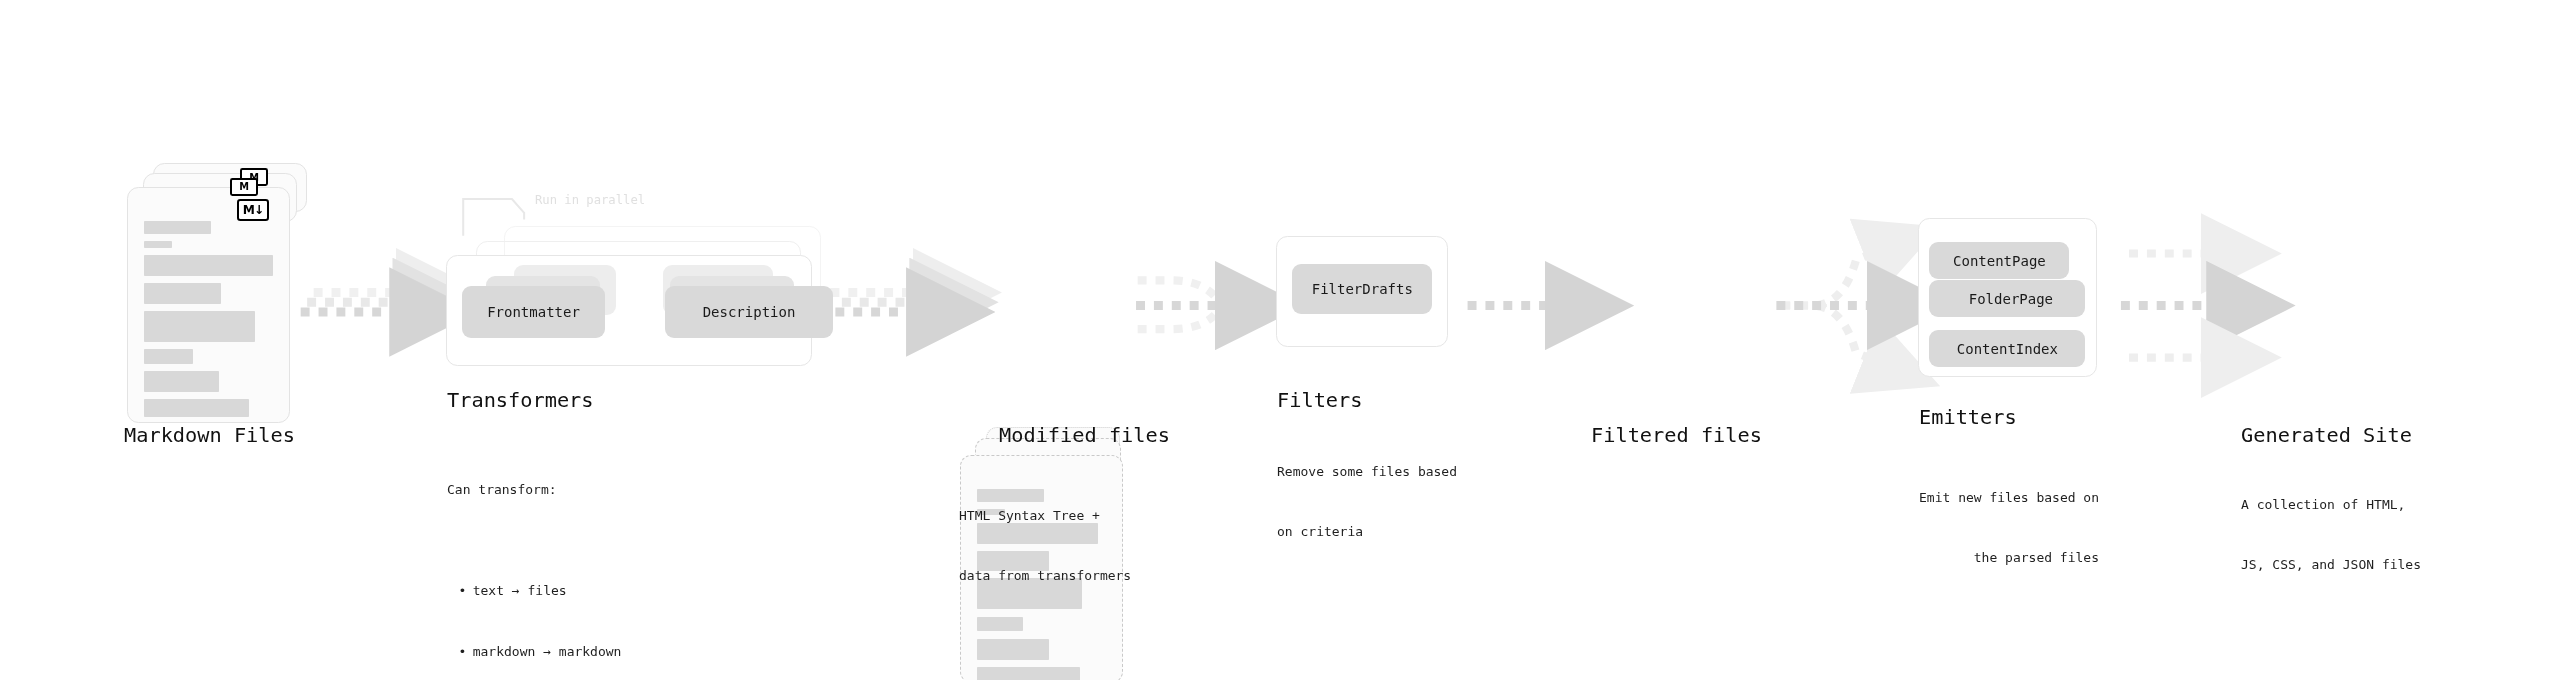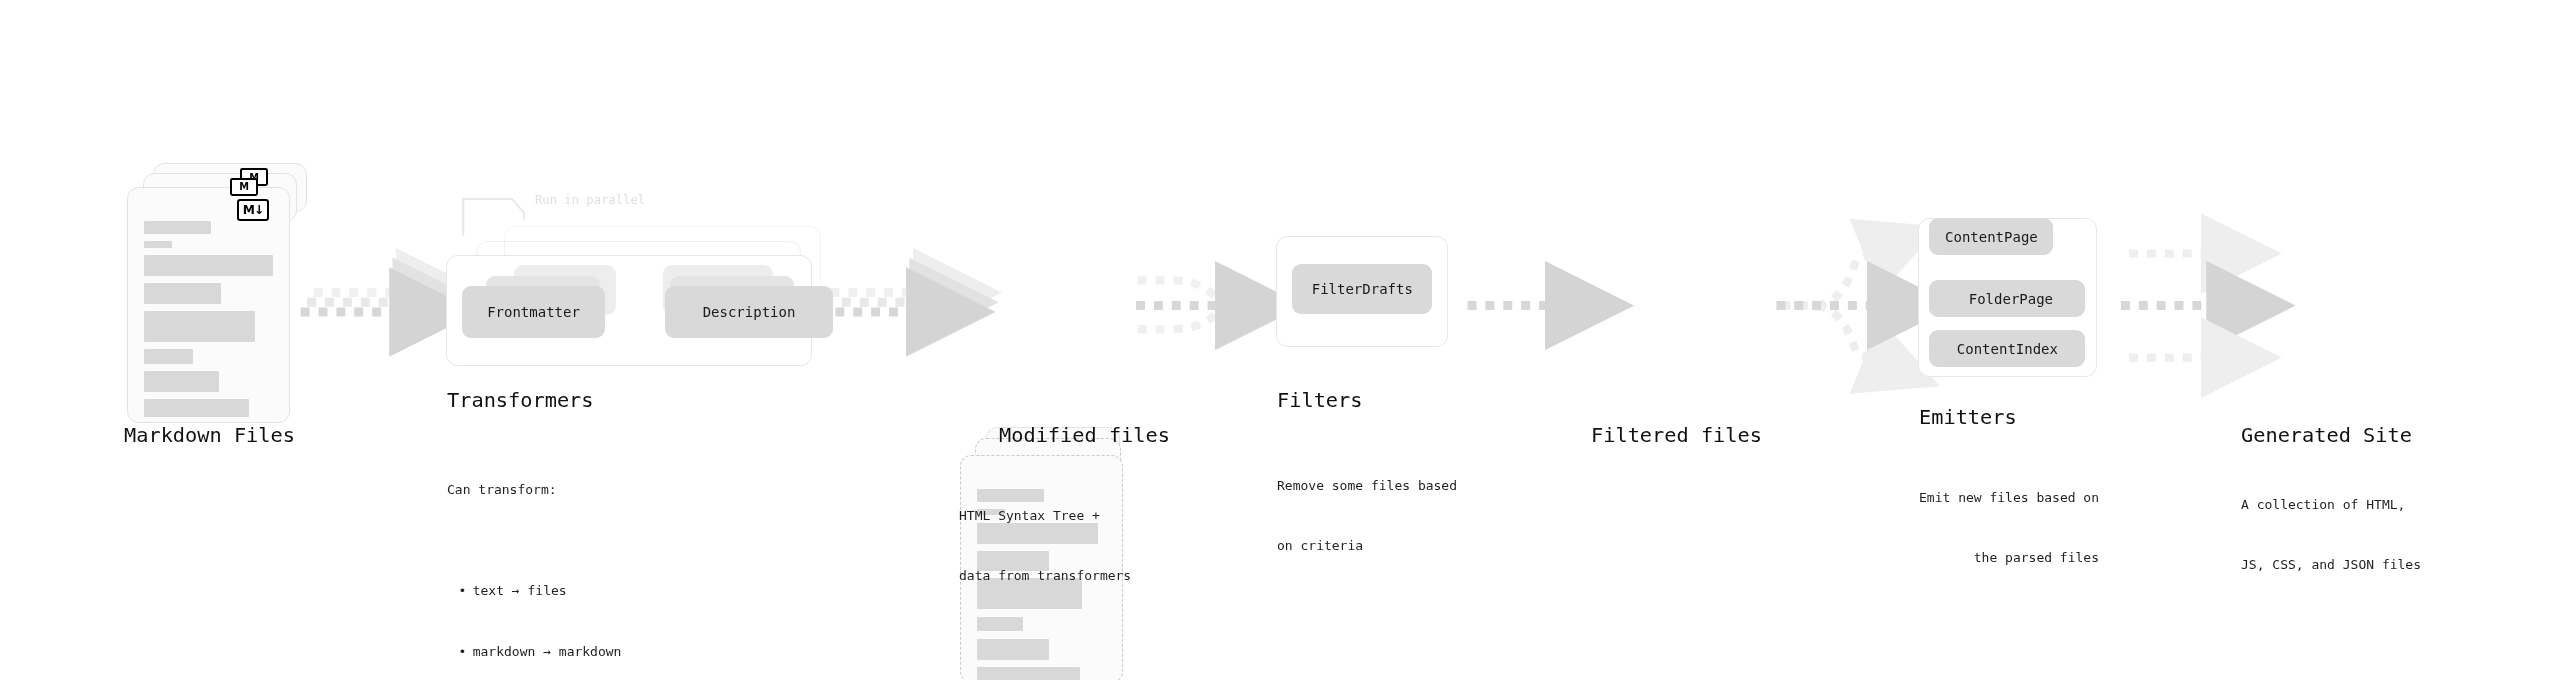--- a/index.html
+++ b/index.html
@@ -293,30 +293,30 @@
   <div class="caption" style="left:959px; top:465px;">
     <div>HTML Syntax Tree +</div>
     <div>data from transformers</div>
   </div>
 
   <div class="node" style="left:1276px; top:236px; width:195px; height:146px;padding-left:24px;">
     <div class="group-box" style="left:0px; top:0px; width:172px; height:111px;"></div>
     <div class="pill" style="left:16.3px; top:28px; width:140px; height:50px;">FilterDrafts</div>
   </div>
   <div class="title" style="left:1277px; top:388px;">Filters</div>
-  <div class="caption" style="left:1277px; top:435px;">
+  <div class="caption" style="left:1277px; top:421px;">
     <div>Remove some files based</div>
     <div>on criteria</div>
   </div>
 
   <div class="title" style="left:1591px; top:423px;">Filtered files</div>
 
   <div class="node" style="left:1918px; top:218px; width:211px; height:179px;">
     <div class="group-box" style="left:0px; top:0px; width:179px; height:159px;"></div>
-    <div class="pill" style="left:11.4px; top:0; width:124px; height:37px;">ContentPage</div>
+    <div class="pill" style="left:11.4px; top:24px; width:140px; height:37px;">ContentPage</div>
     <div class="pill" style="left:11.4px; top:62px; width:156px; height:37px;padding-left:7px;">FolderPage</div>
     <div class="pill" style="left:11.4px; top:112px; width:156px; height:37px;">ContentIndex</div>
   </div>
   <div class="title" style="left:1919px; top:405px;">Emitters</div>
   <div class="caption" style="left:1919px; top:447px;text-align:right;">
     <div>Emit new files based on</div>
     <div>the parsed files</div>
   </div>
 
   <div class="title" style="left:2241px; top:423px;">Generated Site</div>

